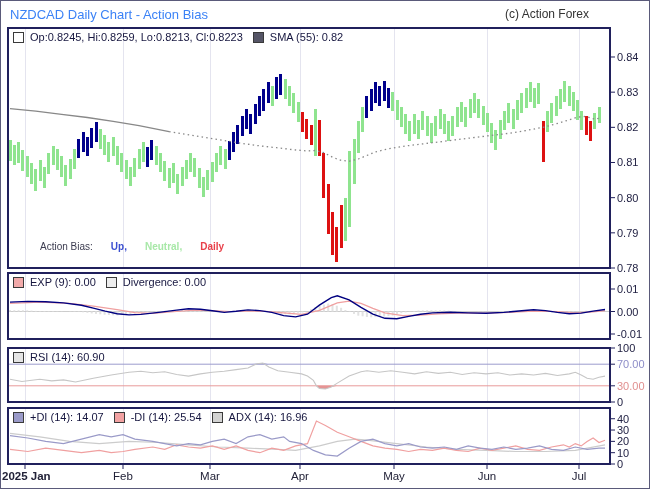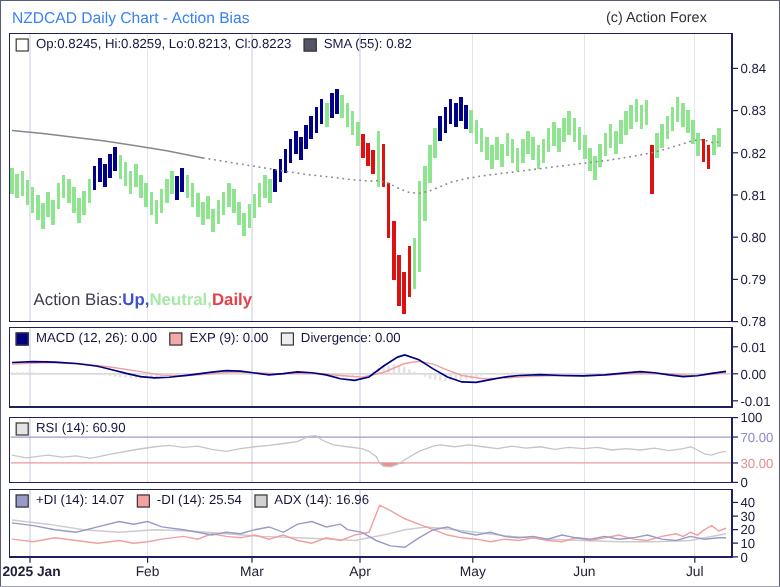--- a/index.html
+++ b/index.html
@@ -7,22 +7,22 @@
         font-family:"Liberation Sans","DejaVu Sans",sans-serif;}
   #chart-svg{position:absolute;left:0;top:0;}
   .hdr{position:absolute;top:7px;font-size:12px;color:#333344;white-space:nowrap;}
   #title{left:10px;font-size:13px;font-weight:normal;color:#3b82f6;}
   #ts{left:302px;}
   #cr{left:505px;color:#333333;}
   .legend-row{position:absolute;left:13px;display:flex;align-items:center;gap:10px;
               font-size:11px;color:#16163f;white-space:nowrap;z-index:3;}
   .legend-item{display:flex;align-items:center;}
   .sw{display:inline-block;width:9px;height:9px;border:1px solid #3a3a3a;margin-right:6px;}
-  #action-bias{position:absolute;left:28px;top:241px;display:flex;
-               font-size:14px;color:#3c3c50;z-index:3;}
+  #action-bias{position:absolute;left:40px;top:241px;display:flex;gap:18px;
+               font-size:10px;color:#3c3c50;z-index:3;}
 </style>
 </head>
 <body>
 
 <div id="wrap">
   <svg id="chart-svg" width="650" height="489">
       <line x1="25" y1="28" x2="25" y2="268" stroke="#e4e4ef" stroke-width="1" shape-rendering="crispEdges"></line>
       <line x1="25" y1="273" x2="25" y2="339" stroke="#e4e4ef" stroke-width="1" shape-rendering="crispEdges"></line>
       <line x1="25" y1="348" x2="25" y2="402" stroke="#e4e4ef" stroke-width="1" shape-rendering="crispEdges"></line>
       <line x1="25" y1="408" x2="25" y2="464" stroke="#e4e4ef" stroke-width="1" shape-rendering="crispEdges"></line>
@@ -399,24 +399,20 @@
       </span>
     </div>
   <div id="action-bias">
       <span>Action Bias:</span>
       <span style="color: rgb(60, 80, 208); font-weight: bold;">Up,</span>
       <span style="color: rgb(168, 232, 168); font-weight: bold;">Neutral,</span>
       <span style="color: rgb(232, 64, 74); font-weight: bold;">Daily</span>
     </div>
   <div id="macd-legend" class="legend-row" style="top:276px">
       <span class="legend-item">
-        <span class="sw" style="background: rgb(0, 0, 128);"></span>
-        <span>MACD (12, 26): 0.00</span>
-      </span>
-      <span class="legend-item">
         <span class="sw" style="background: rgb(242, 170, 170);"></span>
         <span>EXP (9): 0.00</span>
       </span>
       <span class="legend-item">
         <span class="sw" style="background: rgb(237, 237, 237);"></span>
         <span>Divergence: 0.00</span>
       </span>
     </div>
   <div id="rsi-legend" class="legend-row" style="top:351px">
       <span class="legend-item">

